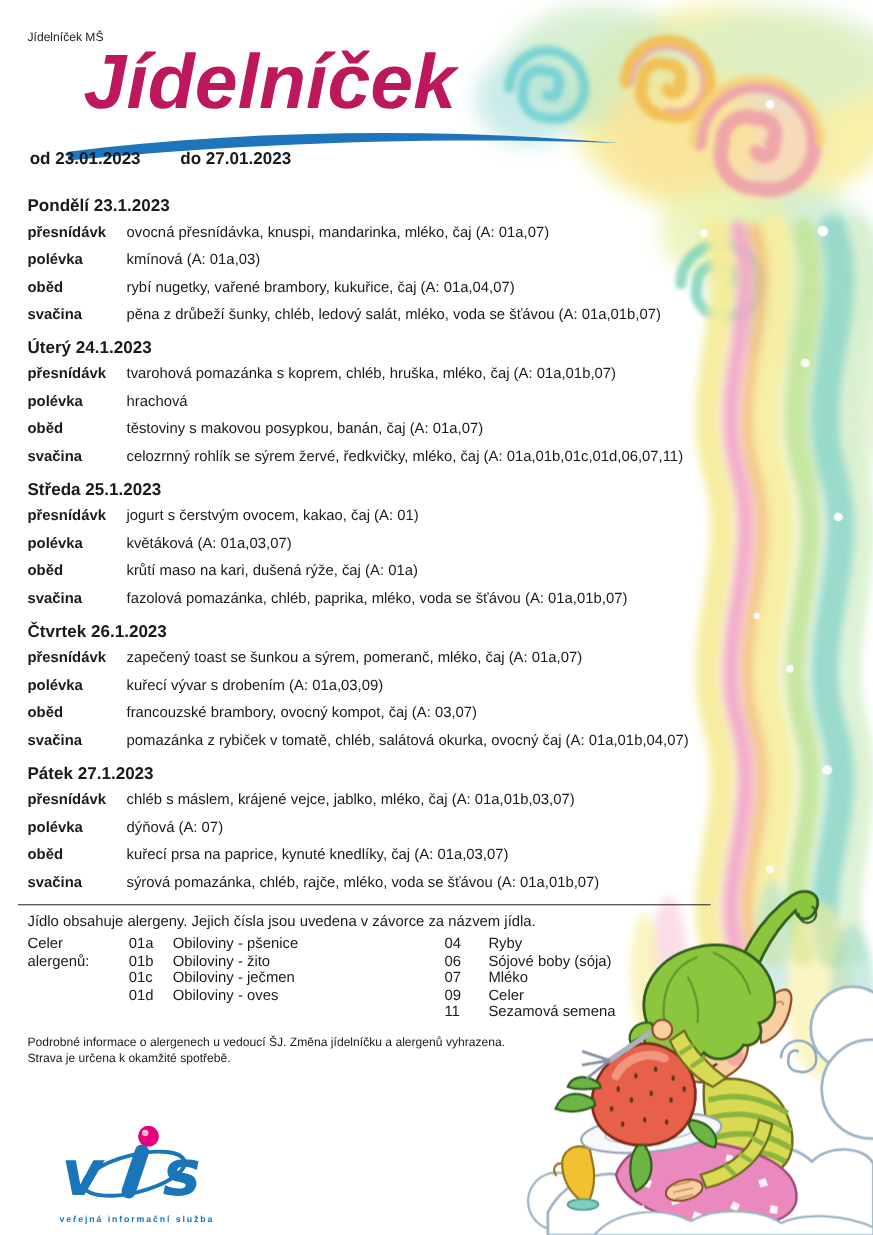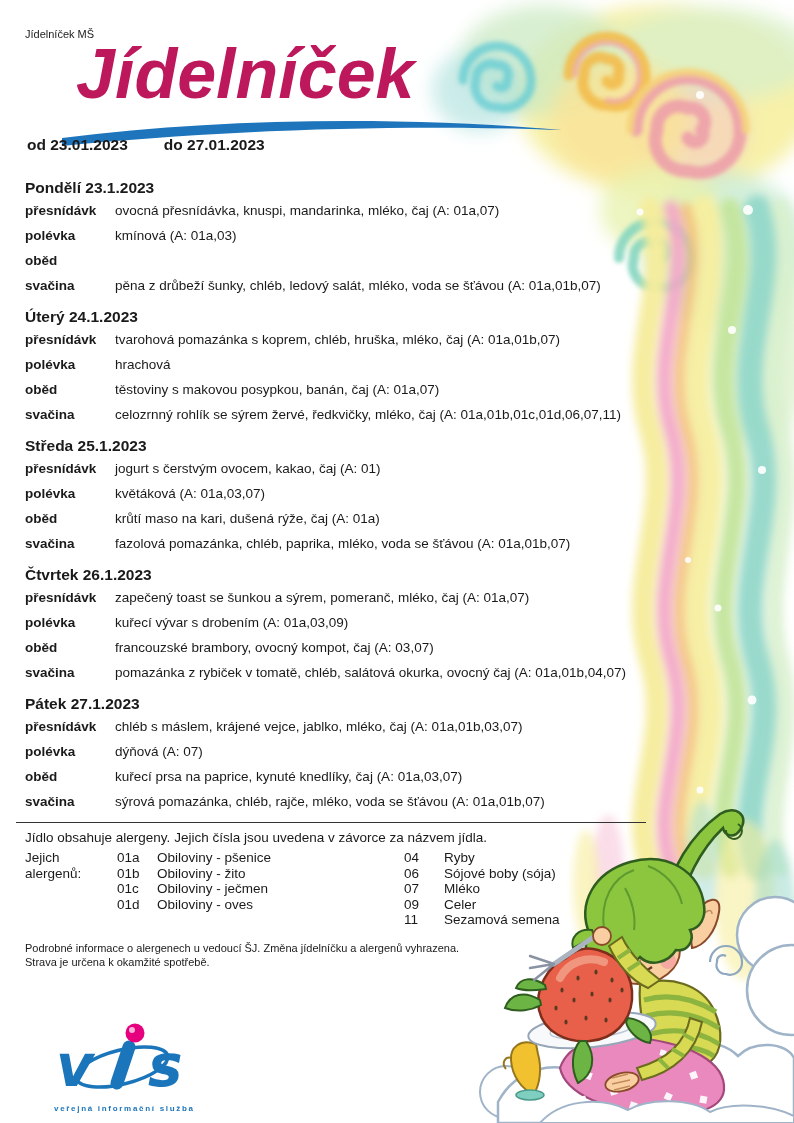--- a/index.html
+++ b/index.html
@@ -222,20 +222,21 @@
       <div class="row">
           <span class="lbl">přesnídávk</span>
           <span class="txt">ovocná přesnídávka, knuspi, mandarinka, mléko, čaj  (A: 01a,07)</span>
         </div>
       <div class="row">
           <span class="lbl">polévka</span>
           <span class="txt">kmínová  (A: 01a,03)</span>
         </div>
       <div class="row">
           <span class="lbl">oběd</span>
+          <span class="txt">rybí nugetky, vařené brambory, kukuřice, čaj  (A: 01a,04,07)</span>
         </div>
       <div class="row">
           <span class="lbl">svačina</span>
           <span class="txt">pěna z drůbeží šunky, chléb, ledový salát, mléko, voda se šťávou  (A: 01a,01b,07)</span>
         </div>
     </section>
 
     <section class="day">
       <h2 class="day-name">Úterý 24.1.2023</h2>
       <div class="row">
@@ -316,21 +317,21 @@
         </div>
     </section>
 
   </div>
 
   <div class="bottom">
     <div class="notice">
       <span>Jídlo </span><b>obsahuje alergeny.</b><span>  Jejich čísla jsou uvedena v závorce za názvem jídla.</span>
     </div>
     <div class="allergen-wrap">
-      <div class="allergen-label">Jejich alergenů:</div>
+      <div class="allergen-label">Celer alergenů:</div>
       <div class="al-col1">
         <div class="al-row">
             <span class="code">01a</span>
             <span>Obiloviny - pšenice</span>
           </div>
         <div class="al-row">
             <span class="code">01b</span>
             <span>Obiloviny - žito</span>
           </div>
         <div class="al-row">

